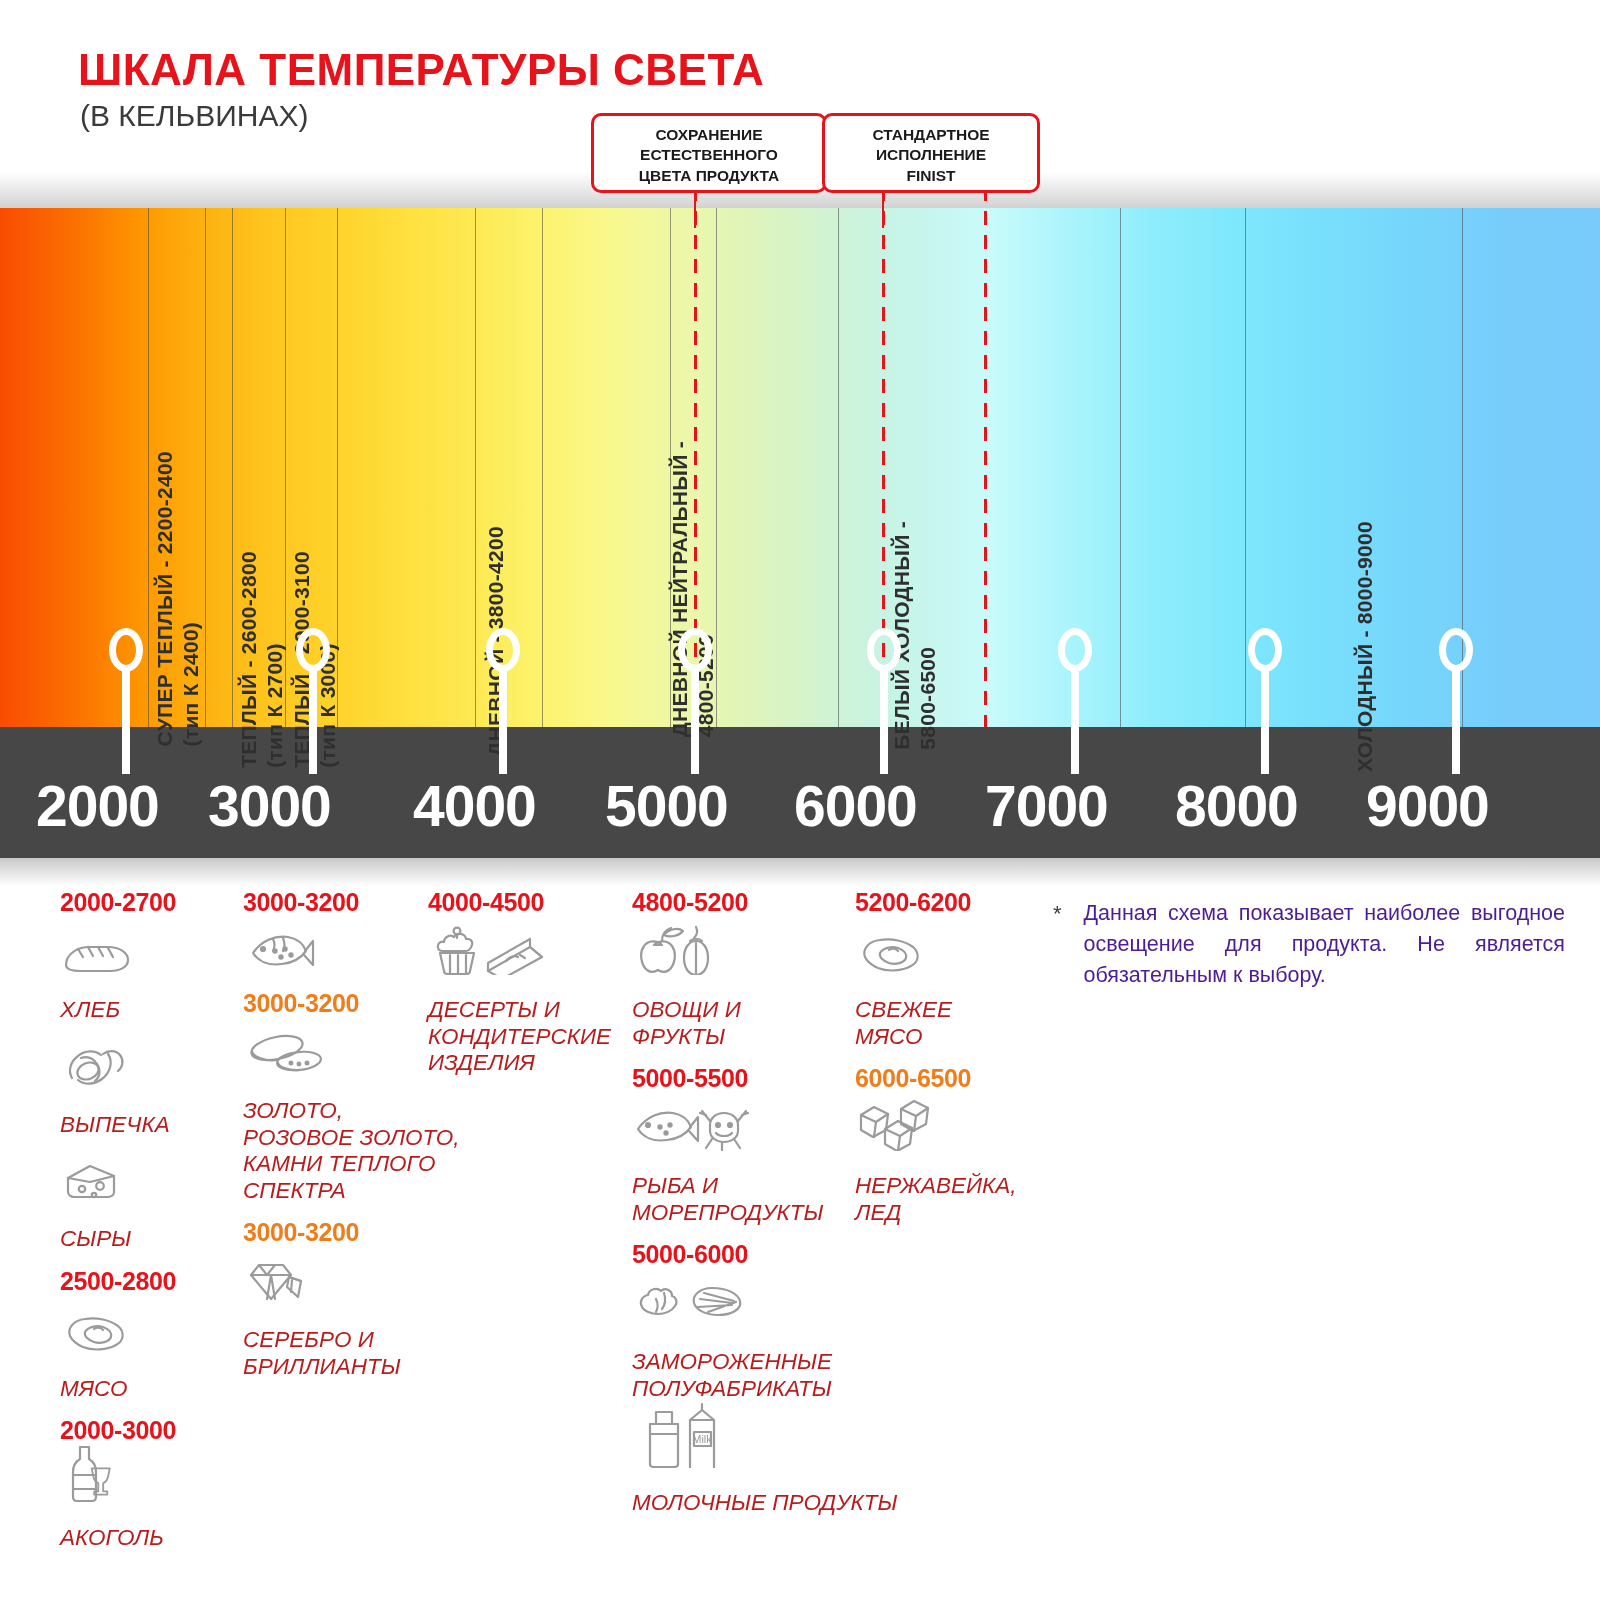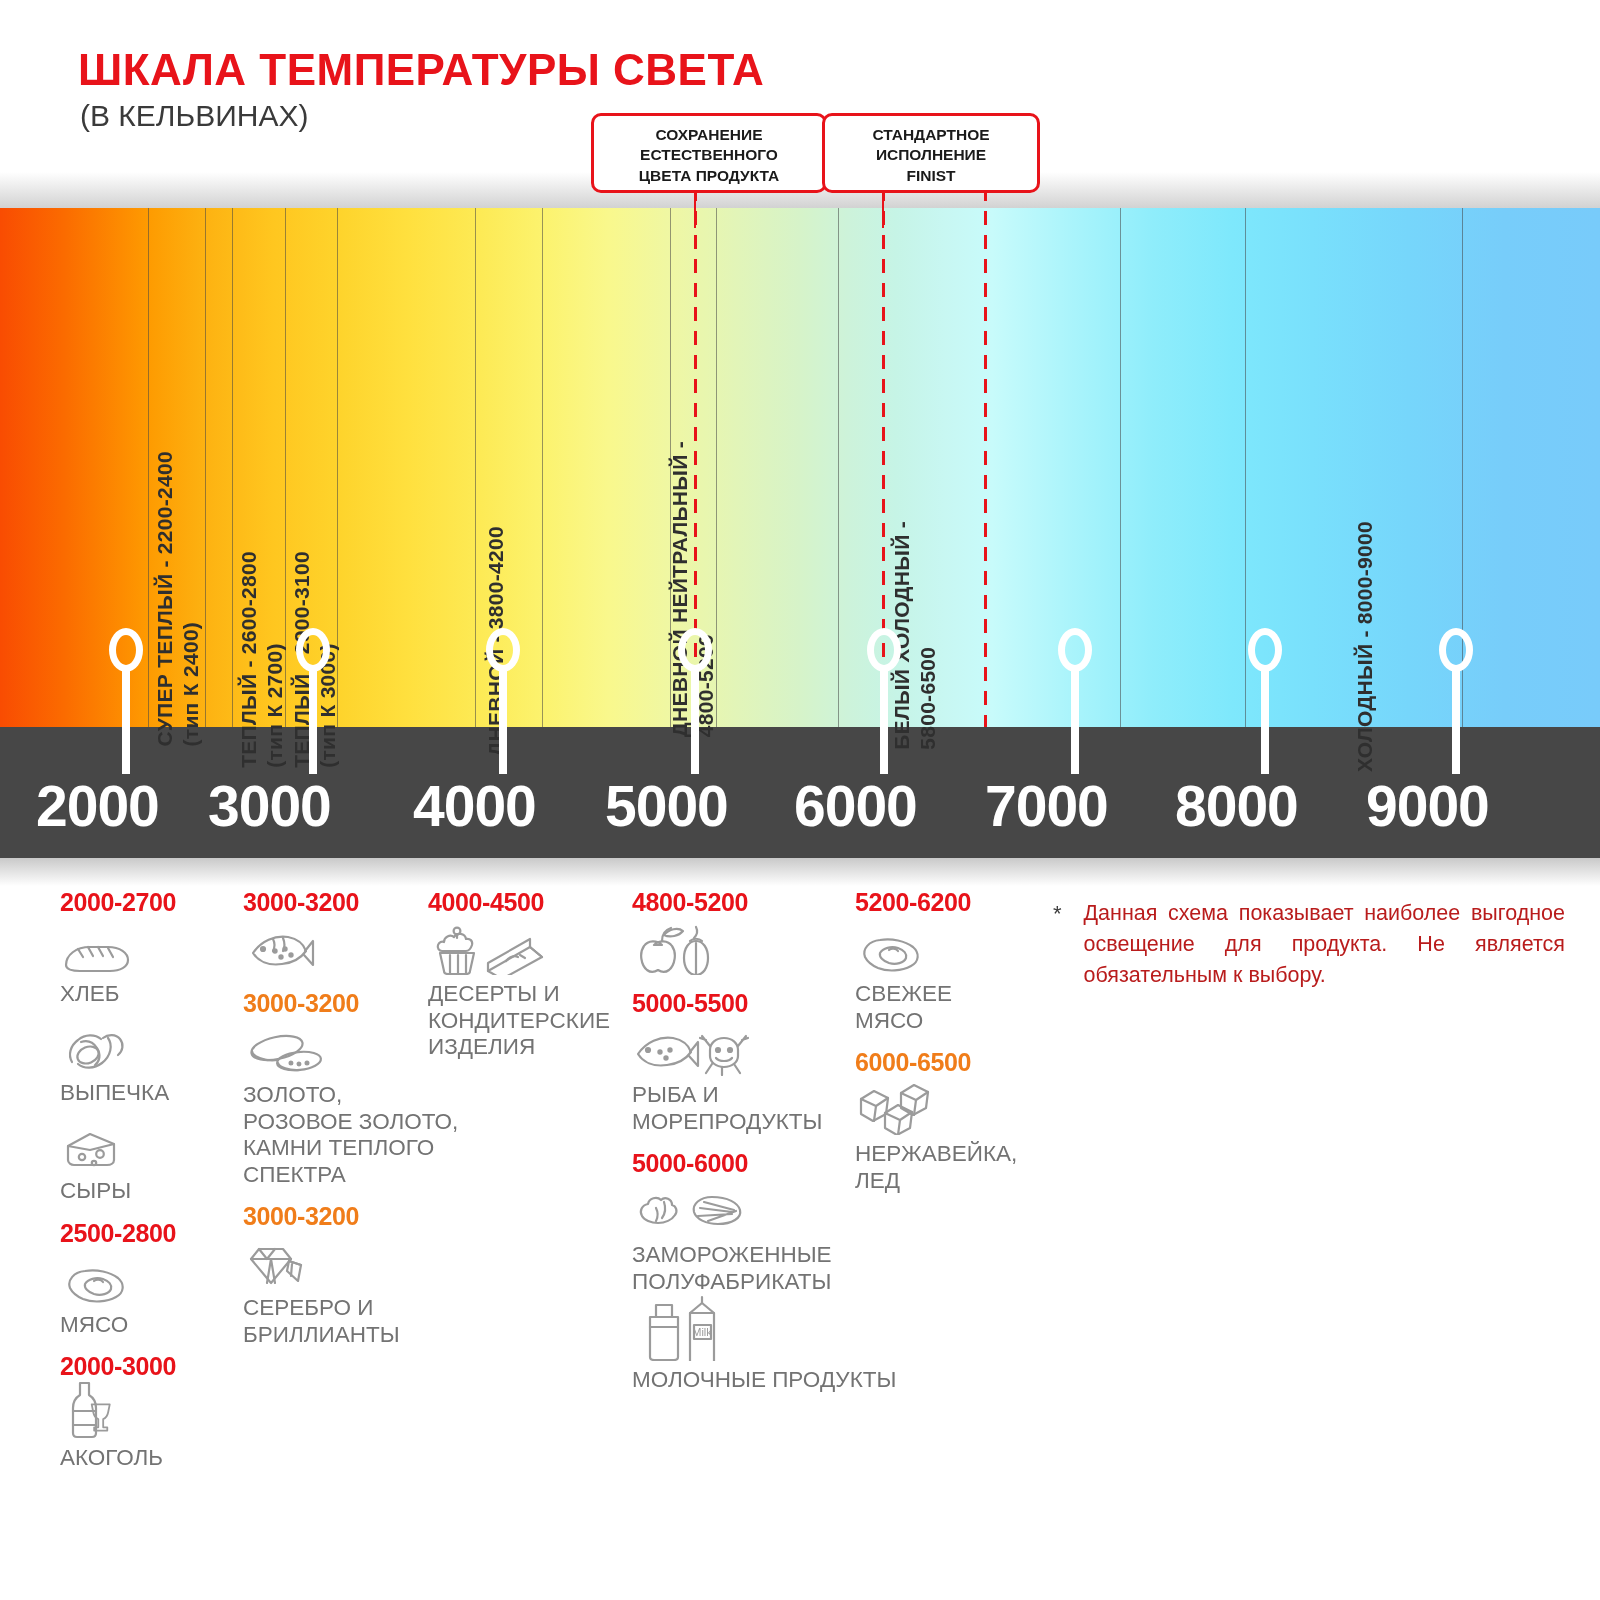--- a/index.html
+++ b/index.html
@@ -128,33 +128,33 @@
   .group { margin-bottom: 6px; }
   .range {
     font-size: 25px; font-weight: bold; letter-spacing: -0.4px;
     margin-bottom: 6px;
   }
   .range.red { color: #e8131a; }
   .range.orange { color: #f07d1a; }
   .item { margin-bottom: 14px; }
   .item .glyph { height: 52px; display: flex; align-items: flex-end; }
   .item .name {
-    font-size: 22.5px; color: #737373; line-height: 1.18;
-    margin-top: 6px; white-space: pre-line;
+    font-size: 22.5px; color: #b91c1c; line-height: 1.18;
+    margin-top: 22px; white-space: pre-line; font-style: italic;
   }
   svg { display: block; }
 
   
   #footnote {
     position: absolute; left: 1053px; top: 898px; width: 512px;
     display: flex; gap: 22px;
   }
   #footnote .star { font-size: 22px; color: #3c3c3c; line-height: 1.45; }
   #footnote .body {
-    font-size: 21.5px; color: #b91c1c; line-height: 1.45;
+    font-size: 21.5px; color: #4c1d95; line-height: 1.45;
     text-align: justify; white-space: pre-line;
   }
 </style>
 </head>
 <body>
 
 <div id="header">
   <div id="title">ШКАЛА ТЕМПЕРАТУРЫ СВЕТА</div>
   <div id="subtitle">(В КЕЛЬВИНАХ)</div>
 </div>
@@ -399,20 +399,22 @@
             <svg width="88" height="52" viewBox="0 0 88 52" fill="none" stroke="#9b9b9b" stroke-width="2.2" stroke-linejoin="round" stroke-linecap="round">
               <path d="M34 20c-5-5-14-5-18 1-5 7-3 19 3 24 4 3 8 2 11 0 3 2 7 3 11 0 6-5 8-17 3-24-4-6-13-6-18-1z" transform="translate(-4,2)"></path>
               <path d="M30 18c0-6 3-11 9-13"></path>
               <path d="M30 14c5-6 14-8 19-4-4 5-13 7-19 4z" transform="translate(2,-2)"></path>
               <path d="M62 16c-7 0-12 7-12 17s5 17 12 17 12-7 12-17-5-17-12-17z" transform="translate(2,2)"></path>
               <path d="M56 16c3-3 9-3 12 0" transform="translate(2,2)"></path>
               <path d="M64 4c2 4 1 8-2 11"></path>
               <path d="M64 19v32" transform="translate(0,1)"></path>
             </svg>
           </div>
+          <div class="name">ОВОЩИ И
+ФРУКТЫ</div>
         </div>
       </div>
       <div class="group">
         <div class="range red">5000-5500</div>
         <div class="item">
           <div class="glyph">
             <svg width="120" height="48" viewBox="0 0 120 48" fill="none" stroke="#9b9b9b" stroke-width="2.2" stroke-linejoin="round" stroke-linecap="round">
               <path d="M6 26c8-12 22-18 35-16 10 2 16 8 18 14-5 7-14 12-24 13-14 2-24-3-29-11z"></path>
               <path d="M58 24l8-10v24l-9-10"></path>
               <circle cx="16" cy="22" r="2" fill="#9b9b9b"></circle>

